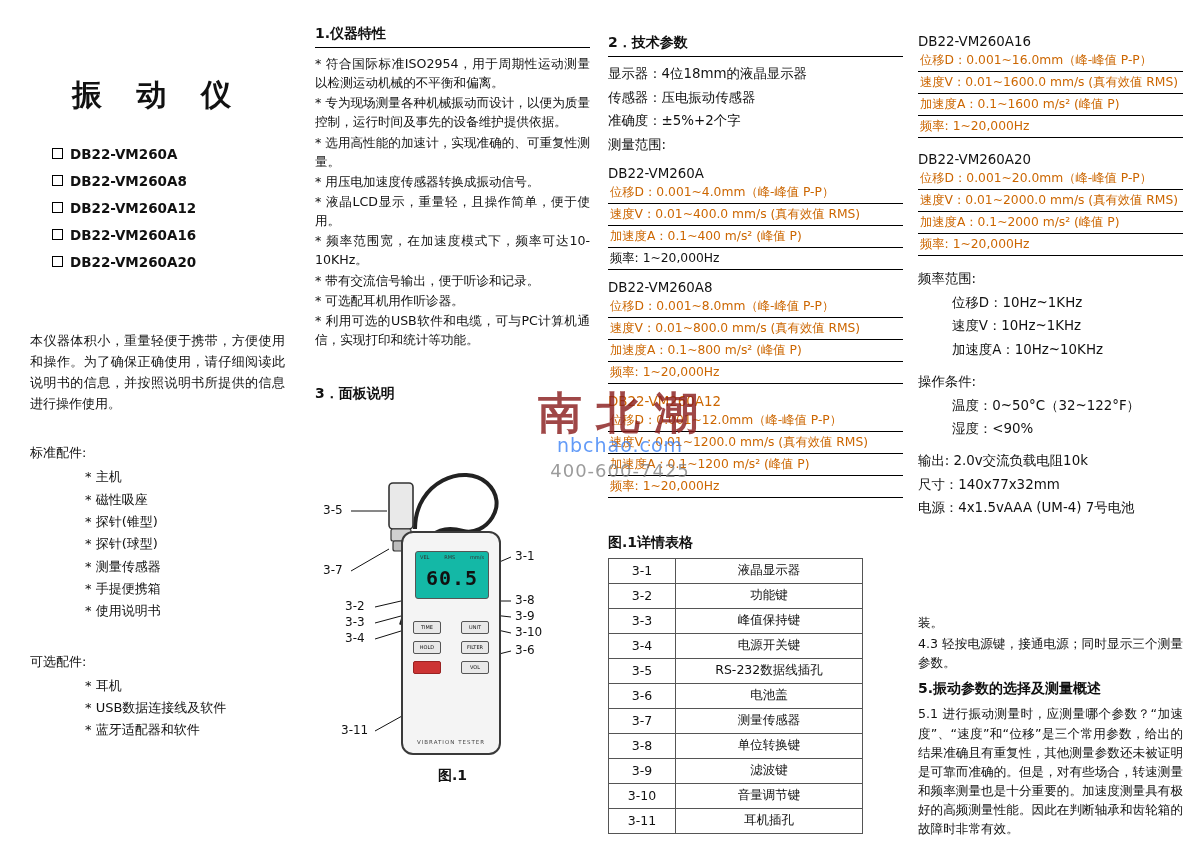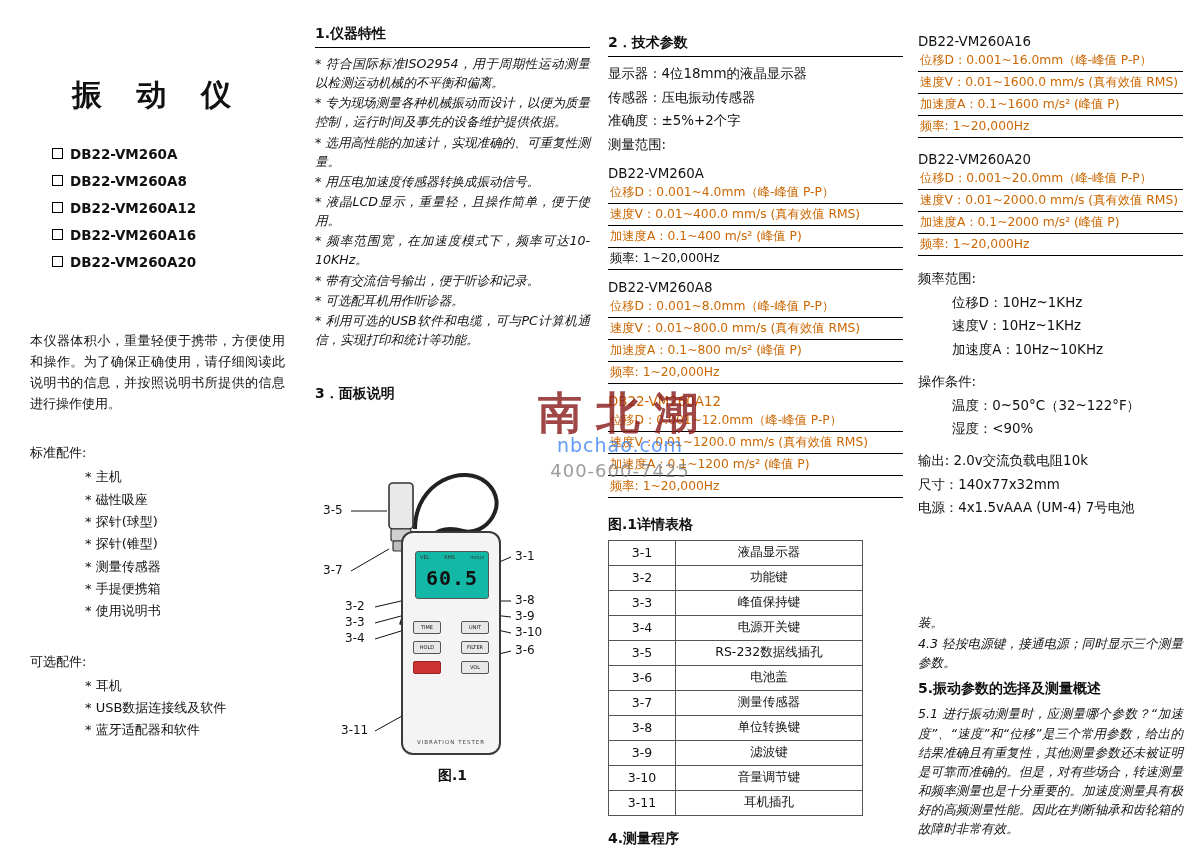--- a/index.html
+++ b/index.html
@@ -25,21 +25,21 @@
   .model .box{display:inline-block;width:9px;height:9px;border:1px solid #000;margin-right:7px;}
 
   .para{font-size:13px;line-height:1.62;margin-top:60px;text-align:justify;}
   .sub-head{font-size:13px;margin-top:30px;}
   .acc-list{font-size:13px;line-height:1.72;margin:4px 0 0 55px;}
   .acc-list div{white-space:nowrap;}
 
   h2.sec{font-size:14px;font-weight:bold;margin:30px 0 6px 0;}
   h2.sec.rule{border-bottom:1.4px solid #000;padding-bottom:4px;}
   .body-text{font-size:12.6px;line-height:1.52;text-align:justify;}
-  .body-text div{margin:1px 0;font-style:italic;}
+  .body-text div{margin:1px 0;}
 
   .spec-line{font-size:13.4px;line-height:1.62;margin:2px 0;}
   .model-head{font-size:13.4px;margin:10px 0 1px 0;}
   .spec-block{margin:0 0 4px 0;}
   .spec-block .row{font-size:12.3px;border-bottom:1px solid #000;padding:2px 0 2px 2px;white-space:nowrap;}
   .orange{color:#cc6600;}
   .indent{padding-left:34px;}
 
   
   .fig-wrap{position:relative;width:275px;height:385px;margin-top:8px;}
@@ -104,22 +104,22 @@
       <div class="model"><span class="box"></span><span>DB22-VM260A16</span></div>
       <div class="model"><span class="box"></span><span>DB22-VM260A20</span></div>
     </div>
 
     <div class="para">本仪器体积小，重量轻便于携带，方便使用和操作。为了确保正确使用，请仔细阅读此说明书的信息，并按照说明书所提供的信息进行操作使用。</div>
 
     <div class="sub-head">标准配件:</div>
     <div class="acc-list">
       <div>* 主机</div>
       <div>* 磁性吸座</div>
+      <div>* 探针(锥型)</div>
       <div>* 探针(球型)</div>
-      <div>* 探针(锥型)</div>
       <div>* 测量传感器</div>
       <div>* 手提便携箱</div>
       <div>* 使用说明书</div>
     </div>
 
     <div class="sub-head">可选配件:</div>
     <div class="acc-list">
       <div>* 耳机</div>
       <div>* USB数据连接线及软件</div>
       <div>* 蓝牙适配器和软件</div>
@@ -232,21 +232,21 @@
     </div>
 
     <div class="model-head orange">DB22-VM260A12</div>
     <div class="spec-block">
       <div class="row orange">位移D：0.001~12.0mm（峰-峰值 P-P）</div>
       <div class="row orange">速度V：0.01~1200.0 mm/s (真有效值 RMS)</div>
       <div class="row orange">加速度A：0.1~1200 m/s² (峰值 P)</div>
       <div class="row orange">频率: 1~20,000Hz</div>
     </div>
 
-    <h2 class="sec" style="margin-top:18px">图.1详情表格</h2>
+    <h2 class="sec" style="margin-top:36px">图.1详情表格</h2>
     <table class="detail">
       <tbody>
           <tr>
             <td class="idx">3-1</td>
             <td class="nm">液晶显示器</td>
           </tr>
       <tr>
             <td class="idx">3-2</td>
             <td class="nm">功能键</td>
           </tr>

